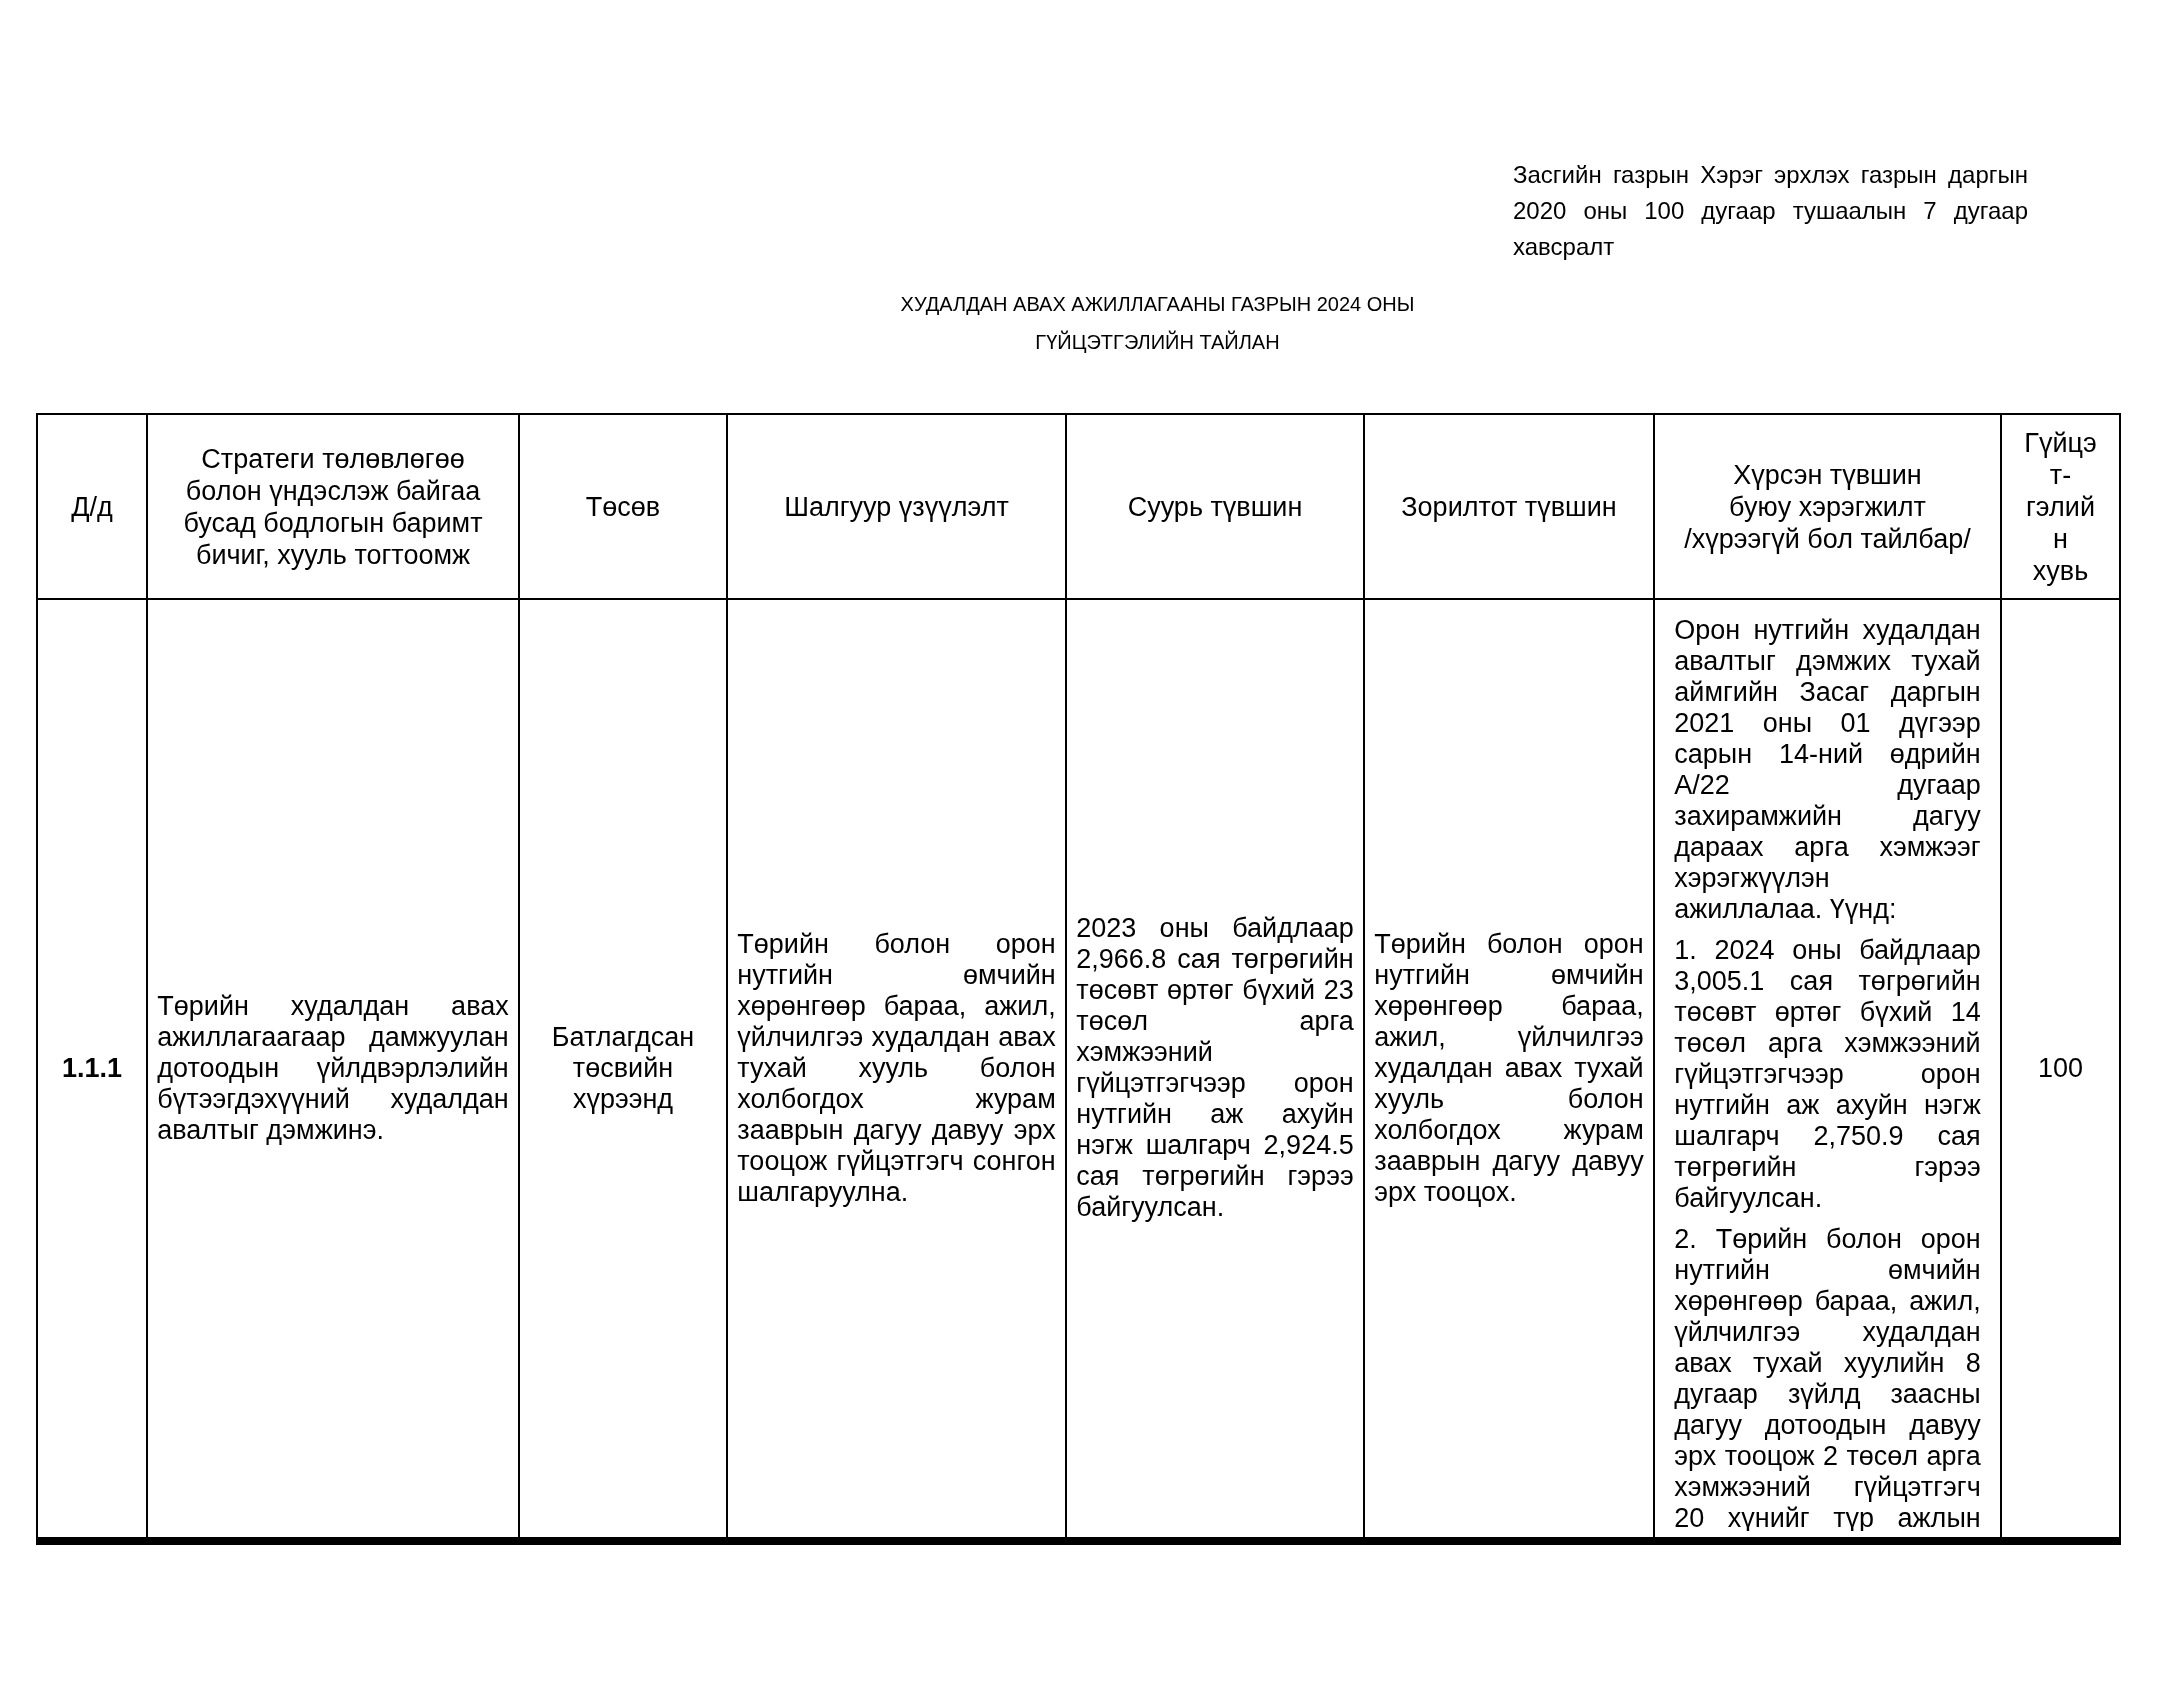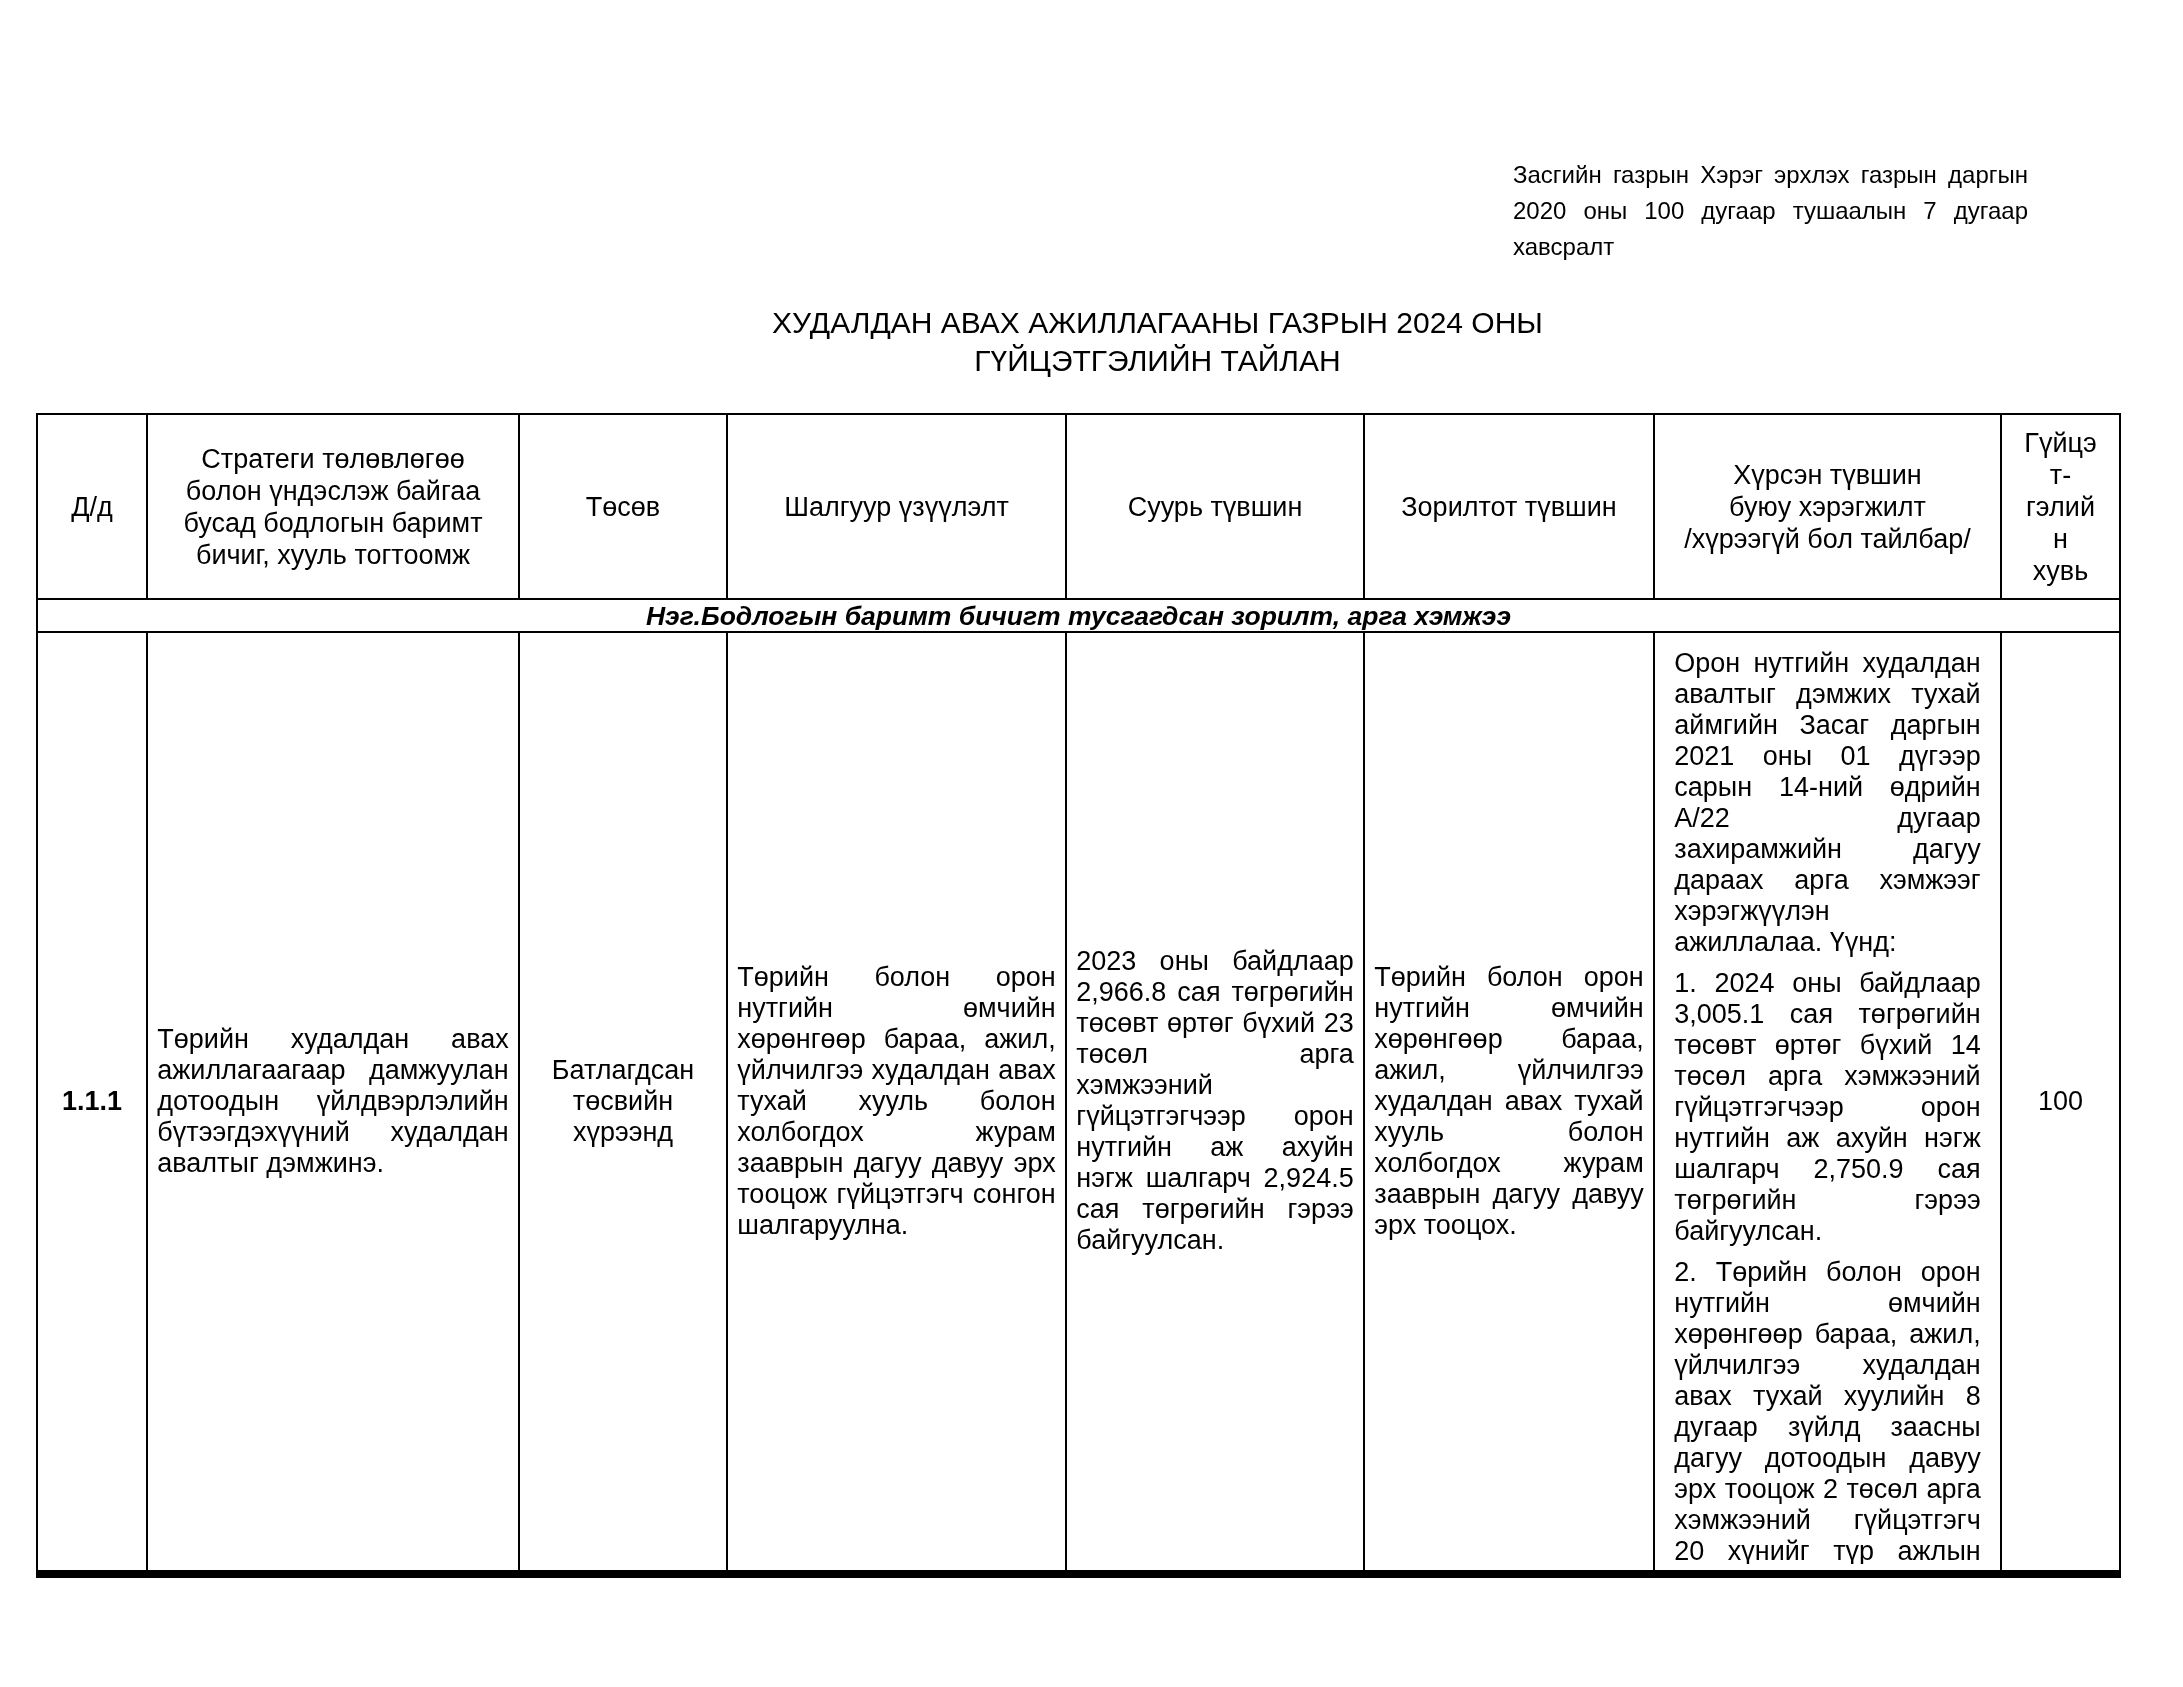--- a/index.html
+++ b/index.html
@@ -19,23 +19,23 @@
     top: 157px;
     width: 515px;
     font-size: 24px;
     line-height: 36px;
     text-align: justify;
   }
 
   .doc-title {
     position: absolute;
     left: 132px;
-    top: 304px;
+    top: 285px;
     width: 2051px;
-    font-size: 30px;
+    font-size: 20px;
     line-height: 38px;
     text-align: center;
     white-space: pre-line;
   }
 
   table.report {
     position: absolute;
     left: 36px;
     top: 413px;
     width: 2084px;
@@ -119,23 +119,20 @@
     <th class="pre">Хүрсэн түвшин
 буюу хэрэгжилт
 /хүрээгүй бол тайлбар/</th>
     <th class="pre">Гүйцэ
 т-
 гэлий
 н
 хувь</th>
   </tr>
 
-  <tr class="section">
-    <td colspan="8">Нэг.Бодлогын баримт бичигт тусгагдсан зорилт, арга хэмжээ</td>
-  </tr>
 
 
   <tr class="data">
     <td class="c-num">1.1.1</td>
     <td class="c-just">Төрийн худалдан авах ажиллагаагаар дамжуулан дотоодын үйлдвэрлэлийн бүтээгдэхүүний худалдан авалтыг дэмжинэ.</td>
     <td class="c-left">Батлагдсан төсвийн хүрээнд</td>
     <td class="c-just">Төрийн болон орон нутгийн өмчийн хөрөнгөөр бараа, ажил, үйлчилгээ худалдан авах тухай хууль болон холбогдох журам зааврын дагуу давуу эрх тооцож гүйцэтгэгч сонгон шалгаруулна.</td>
     <td class="c-just">2023 оны байдлаар 2,966.8 сая төгрөгийн төсөвт өртөг бүхий 23 төсөл арга хэмжээний гүйцэтгэгчээр орон нутгийн аж ахуйн нэгж шалгарч 2,924.5 сая төгрөгийн гэрээ байгуулсан.</td>
     <td class="c-just">Төрийн болон орон нутгийн өмчийн хөрөнгөөр бараа, ажил, үйлчилгээ худалдан авах тухай хууль болон холбогдох журам зааврын дагуу давуу эрх тооцох.</td>
     <td class="c-achv">

